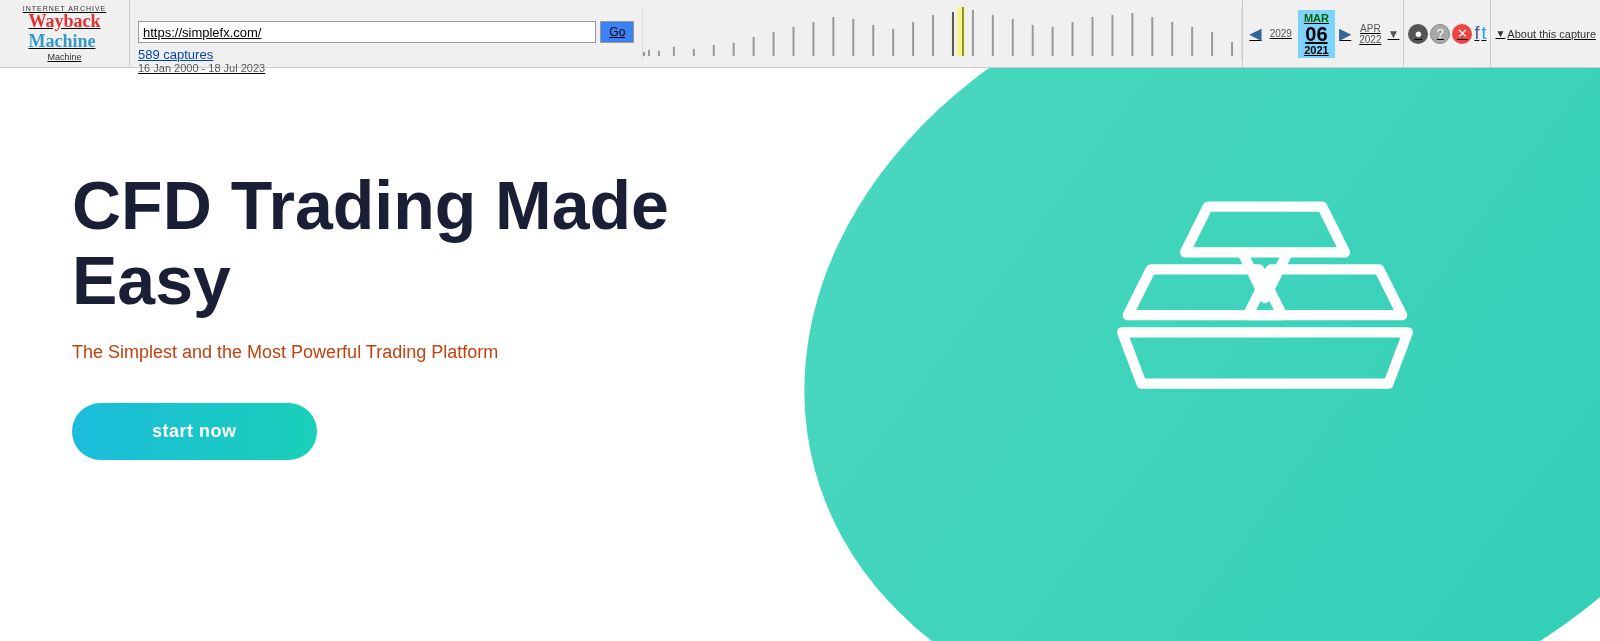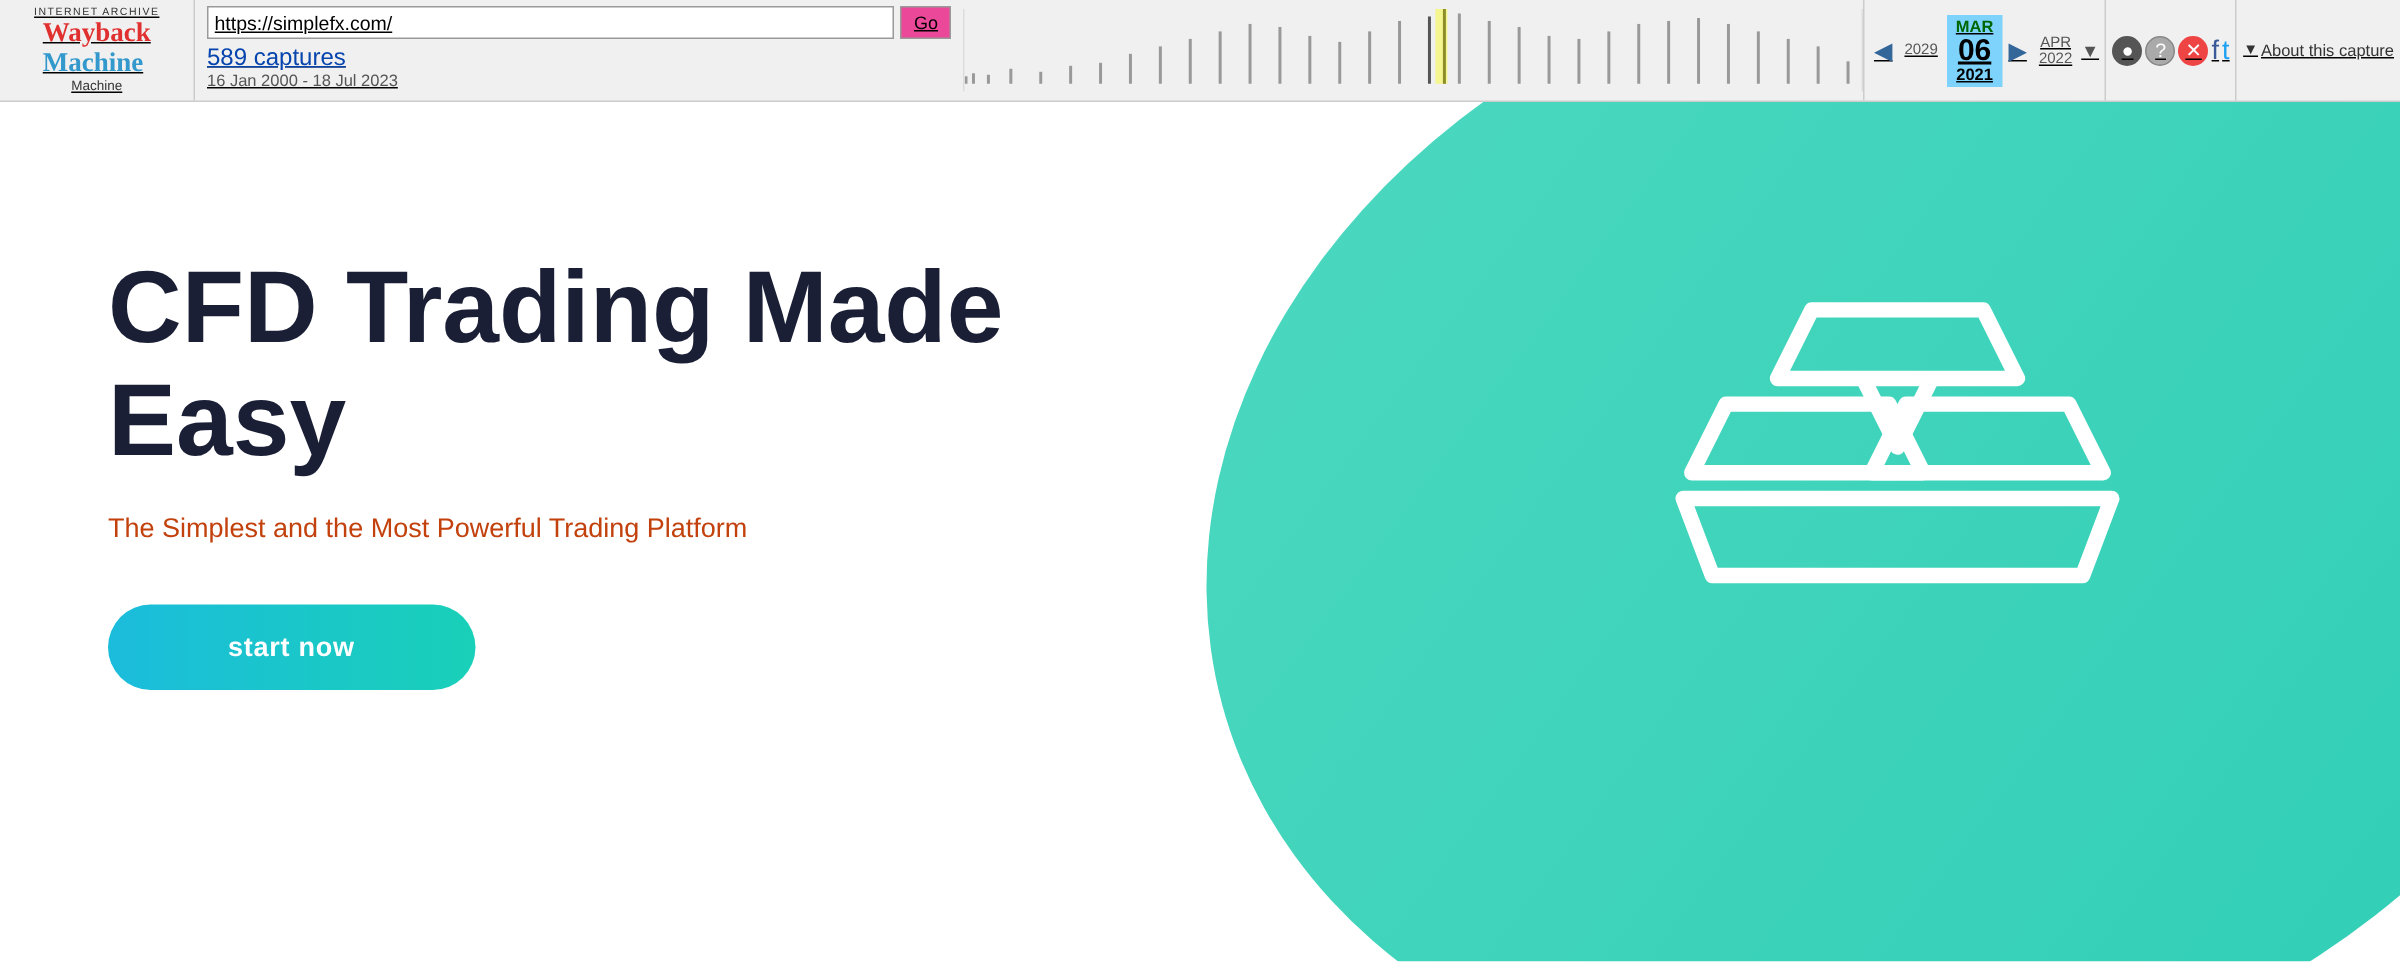--- a/index.html
+++ b/index.html
@@ -44,53 +44,53 @@
     .wb-logo-main span { color: #3399cc; }
     .wb-logo-sub {
       font-size: 9px;
       color: #333;
       font-family: Arial, sans-serif;
     }
     .wb-center {
       flex: 1;
       display: flex;
       flex-direction: column;
-      padding: 4px 8px;
+      padding: 21px 8px;
       height: 100%;
     }
     .wb-url-row {
       display: flex;
       align-items: center;
       gap: 4px;
       margin-bottom: 4px;
     }
     .wb-url-input {
       flex: 1;
       height: 22px;
       border: 1px solid #999;
       font-size: 13px;
       padding: 0 4px;
       outline: none;
       background: #fff;
     }
     .wb-go-btn {
       height: 22px;
       padding: 0 8px;
-      background: #ec4899;
+      background: #3b82f6;
       border: 1px solid #999;
       font-size: 12px;
       cursor: pointer;
     }
     .wb-captures-info {
       display: flex;
       flex-direction: column;
     }
     .wb-captures-link {
       color: #0645ad;
-      font-size: 16px;
+      font-size: 13px;
       text-decoration: underline;
       cursor: pointer;
     }
     .wb-captures-range {
       font-size: 11px;
       color: #555;
     }
     
     .wb-timeline-area {
       flex: 1;

